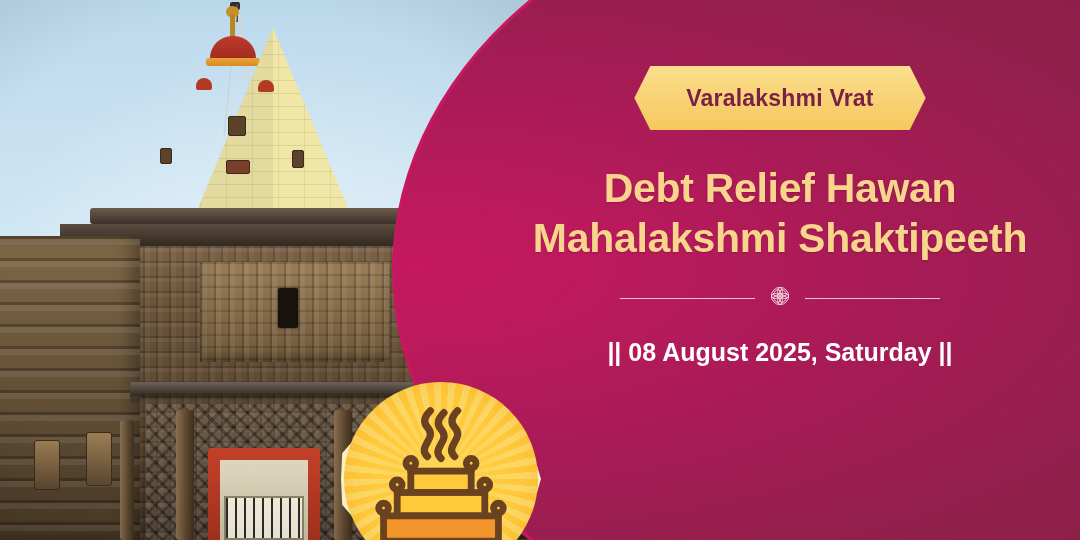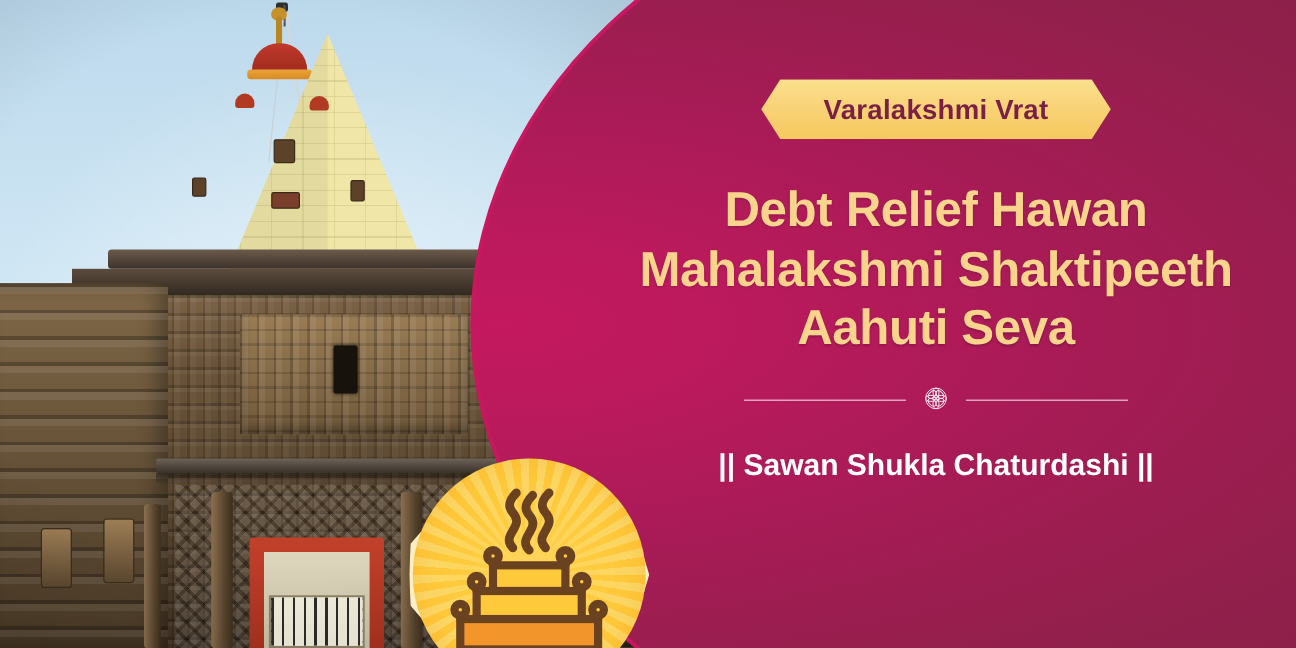--- a/index.html
+++ b/index.html
@@ -212,21 +212,21 @@
 
   
   #content{
     position:absolute; left:480px; top:0;
     width:600px; height:540px;
     display:flex; flex-direction:column; align-items:center;
     padding-top:66px;
   }
   #ribbon{
     position:relative;
-    height:50px;
+    height:64px;
     padding:0 52px;
     display:flex;align-items:center;justify-content:flex-start;
     background:linear-gradient(180deg,#fbe08e 0%, #f8d276 48%, #f6c95f 100%);
     -webkit-clip-path:polygon(0% 50%, 16px 0%, calc(100% - 16px) 0%, 100% 50%, calc(100% - 16px) 100%, 16px 100%);
     clip-path:polygon(0% 50%, 16px 0%, calc(100% - 16px) 0%, 100% 50%, calc(100% - 16px) 100%, 16px 100%);
   }
   #ribbon-label{
     font-size:23px; font-weight:bold; color:#7a1f45; letter-spacing:.2px;
     white-space:nowrap;
   }
@@ -360,21 +360,20 @@
 
   <div id="content">
 
     <div id="ribbon">
       <span id="ribbon-label">Varalakshmi Vrat</span>
     </div>
 
     <div id="title">
       <span class="tline">Debt Relief Hawan</span>
       <span class="tline">Mahalakshmi Shaktipeeth</span>
-      <span class="tline">Aahuti Seva</span>
     </div>
 
     <div id="divider">
       <span class="dl"></span>
       <span class="orn">
         <svg width="22" height="22" viewBox="0 0 24 24" aria-hidden="true">
           <g fill="none" stroke="#ffffff" stroke-width="0.9" opacity="0.92">
             <circle cx="12" cy="12" r="9.4"></circle>
             <circle cx="12" cy="12" r="2.6"></circle>
             <ellipse cx="12" cy="7.1" rx="2.7" ry="4.3"></ellipse>
@@ -385,21 +384,21 @@
             <ellipse cx="15.5" cy="15.5" rx="2.6" ry="4.2" transform="rotate(45 15.5 15.5)"></ellipse>
             <ellipse cx="15.5" cy="8.5" rx="2.6" ry="4.2" transform="rotate(-45 15.5 8.5)"></ellipse>
             <ellipse cx="8.5" cy="15.5" rx="2.6" ry="4.2" transform="rotate(-45 8.5 15.5)"></ellipse>
           </g>
         </svg>
       </span>
       <span class="dl"></span>
     </div>
 
     <div id="dates">
-      <span>|| Sawan Shukla Chaturdashi ||</span>
+      <span>|| 08 August 2025, Saturday ||</span>
     </div>
   </div>
 
   <div id="badge">
     <div class="badge-star"></div>
     <div class="badge-disc"></div>
     <div class="badge-core"></div>
     <div id="badge-icon">
       <svg viewBox="0 0 150 150" aria-hidden="true">
         <g fill="none" stroke="#6B4220" stroke-width="7.5" stroke-linecap="round" stroke-linejoin="round">

